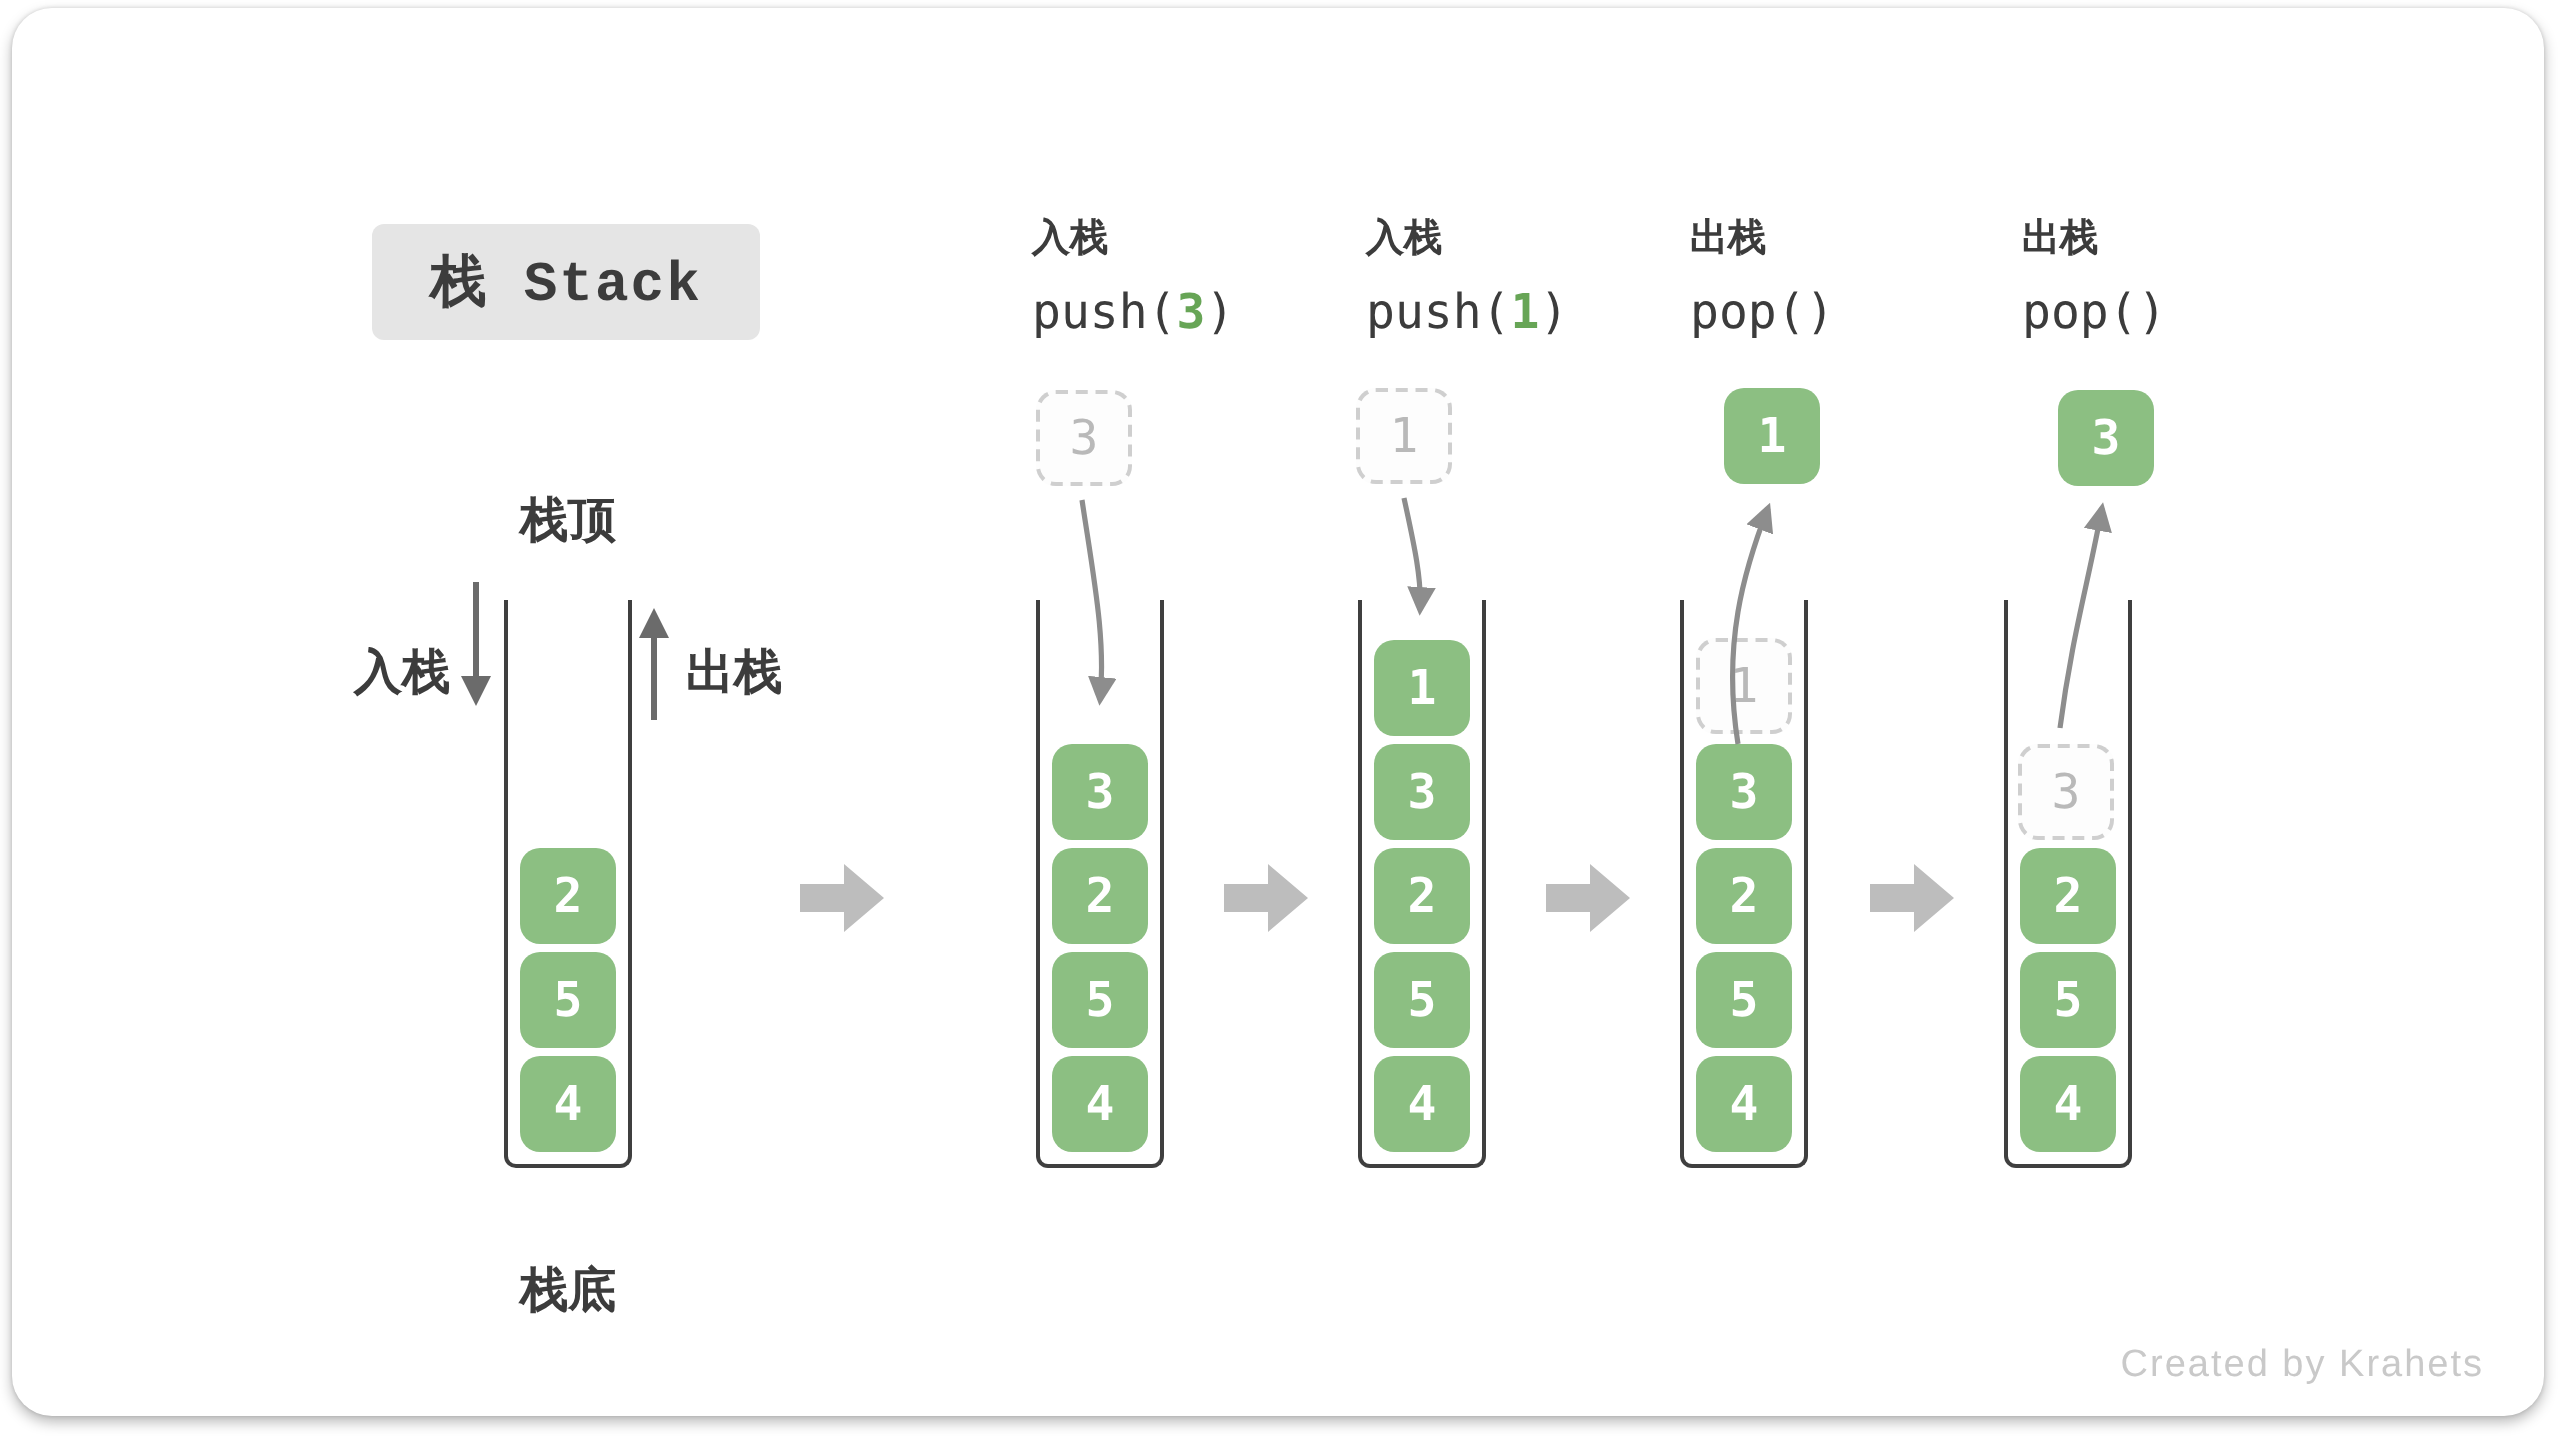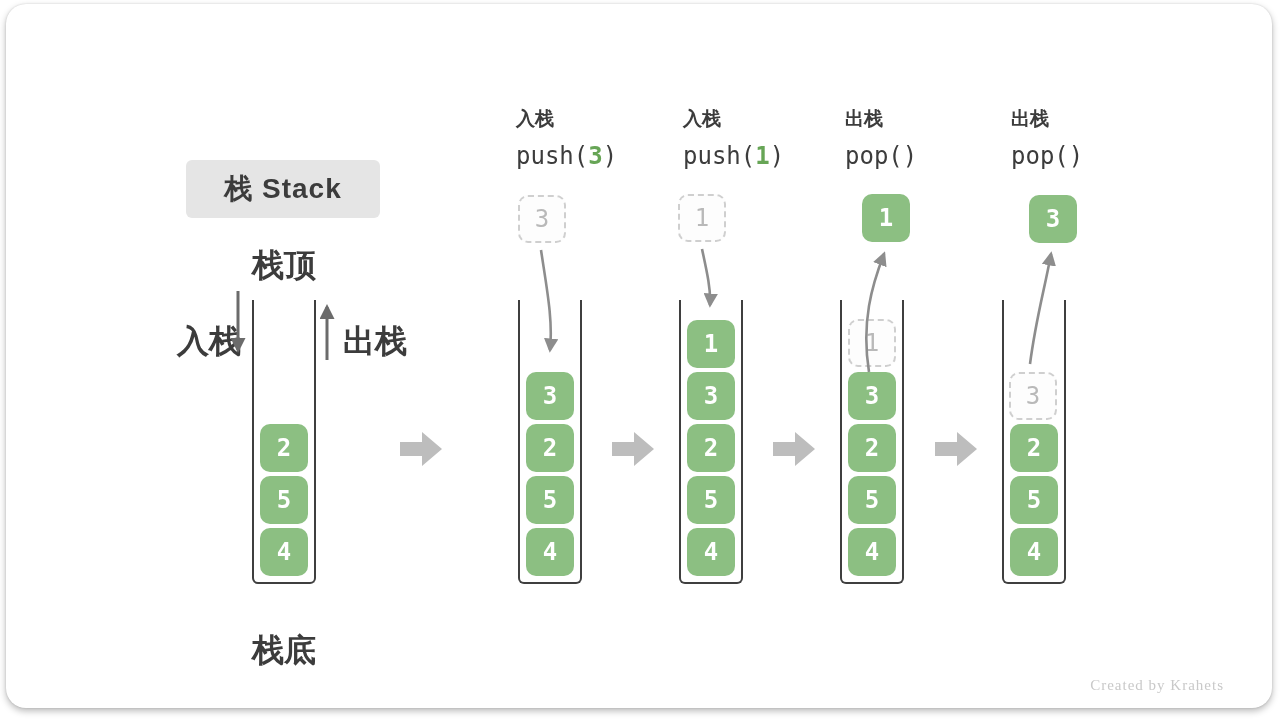--- a/index.html
+++ b/index.html
@@ -3,46 +3,46 @@
 <meta charset="utf-8">
 <style>
   html,body{margin:0;padding:0;background:#ffffff;width:1280px;height:720px;overflow:hidden;
     font-family:"Liberation Sans",sans-serif;}
   .card{position:absolute;left:6px;top:4px;width:1266px;height:704px;background:#fff;
     border-radius:20px;box-shadow:0 3px 7px rgba(0,0,0,.28),0 0 2px rgba(0,0,0,.15);}
   .canvas{position:absolute;left:0;top:0;width:1280px;height:720px;}
 
   .title-box{position:absolute;left:186px;top:112px;width:194px;height:58px;
     background:var(--title-box-bg,#e5e5e5);border-radius:6px;display:flex;align-items:center;justify-content:center;
-    font-family:Liberation Sans, sans-serif;font-size:28px;font-weight:600;color:var(--ink,#3c3c3c);letter-spacing:1px;margin-top:48px;}
+    font-family:Liberation Mono, monospace;font-size:28px;font-weight:600;color:var(--ink,#3c3c3c);letter-spacing:1px;}
 
   .op{position:absolute;top:106px;}
   .op-zh{font-size:19px;font-weight:700;color:var(--ink,#3c3c3c);margin-bottom:10px;}
   .op-code{font-family:"DejaVu Sans Mono",monospace;font-size:24px;color:var(--ink,#3c3c3c);}
   .op-code .arg{color:var(--code-green,#67a556);font-weight:700;}
 
-  .zh-label{position:absolute;font-size:32px;font-weight:700;color:var(--ink,#3c3c3c);}
+  .zh-label{position:absolute;font-size:24px;font-weight:700;color:var(--ink,#3c3c3c);}
 
   .container{position:absolute;top:300px;width:64px;height:284px;box-sizing:border-box;
     border-left:2px solid var(--container-border,#3f3f3f);
     border-right:2px solid var(--container-border,#3f3f3f);
     border-bottom:2px solid var(--container-border,#3f3f3f);
     border-bottom-left-radius:6px;border-bottom-right-radius:6px;background:transparent;}
 
   .cell{position:absolute;width:48px;height:48px;border-radius:10px;box-sizing:border-box;
     display:flex;align-items:center;justify-content:center;
     font-family:"DejaVu Sans Mono",monospace;font-size:24px;font-weight:700;}
   .cell.green{background:var(--green-fill,#8cbf82);color:var(--cell-text,#ffffff);}
   .cell.ghost{background:var(--ghost-bg,#fdfdfd);border:2px dashed var(--ghost-border,#cfcfcf);
     color:var(--ghost-text,#b9b9b9);font-weight:400;}
 
   svg.arrows{position:absolute;left:0;top:0;pointer-events:none;}
 
-  .watermark{position:absolute;right:56px;bottom:26px;font-family:Liberation Serif, serif;
-    font-size:15px;color:var(--watermark,#c9c9c9);letter-spacing:1px;}
+  .watermark{position:absolute;right:38px;bottom:26px;font-family:Liberation Sans, sans-serif;
+    font-size:19px;color:var(--watermark,#c9c9c9);letter-spacing:1px;}
 </style>
 </head>
 <body>
 
 <div class="card"></div>
 
 <div class="canvas">
 
   <div class="title-box">栈 Stack</div>
 

